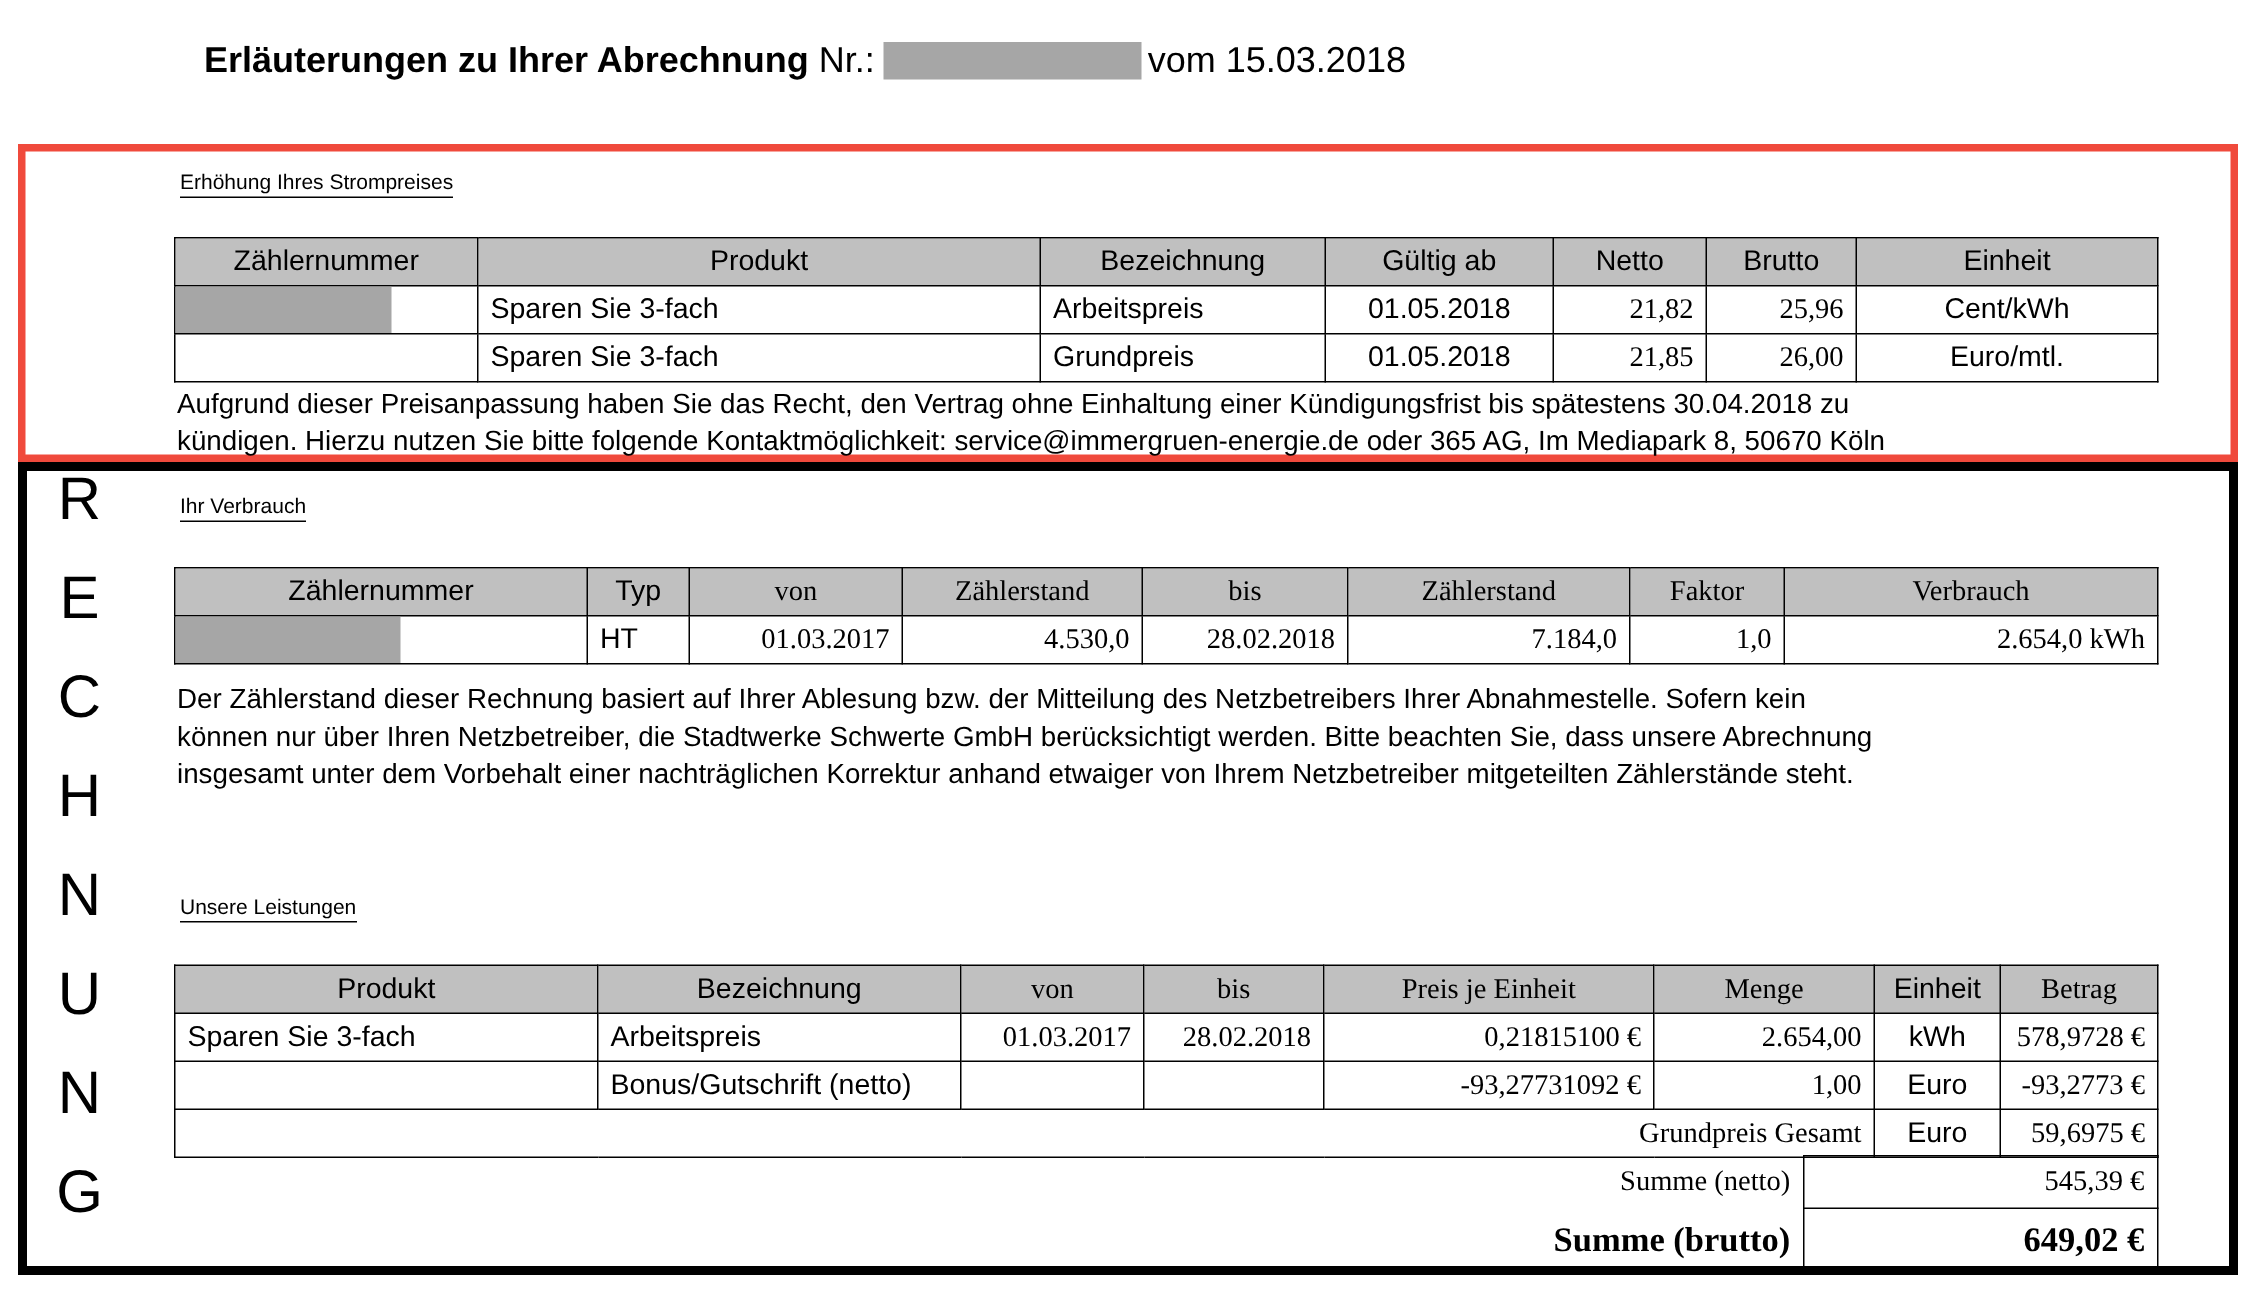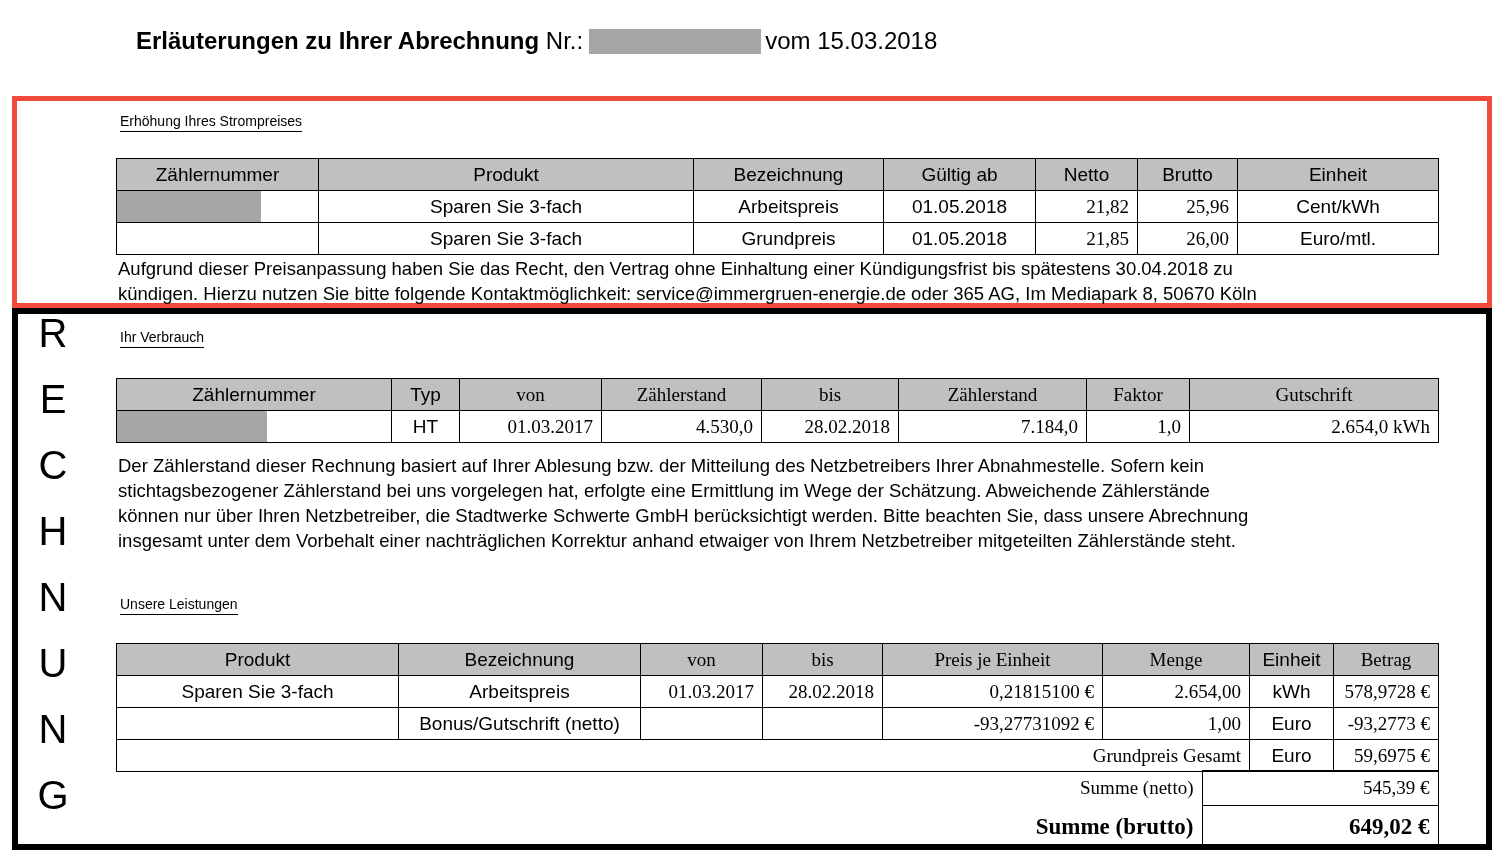--- a/index.html
+++ b/index.html
@@ -101,21 +101,21 @@
     height: 25px;
     font-weight: normal;
     vertical-align: middle;
     white-space: nowrap;
     overflow: hidden;
   }
   table.bill th {
     background: #c0c0c0;
     text-align: center;
   }
-  .tl { text-align: center; }
+  .tl { text-align: left; }
   .tr { text-align: right; font-family: Liberation Serif, serif; }
   .tc { text-align: center; margin-top: 28px; }
   .bold { font-weight: bold; }
 
   td.redact-cell {
     position: relative;
     padding: 0;
   }
   td.redact-cell .blk {
     position: absolute;
@@ -251,42 +251,41 @@
   </colgroup>
   <thead>
     <tr>
       <th class="tl">Zählernummer</th>
       <th class="tl">Typ</th>
       <th class="tr">von</th>
       <th class="tr">Zählerstand</th>
       <th class="tr">bis</th>
       <th class="tr">Zählerstand</th>
       <th class="tr">Faktor</th>
-      <th class="tr">Gutschrift</th>
+      <th class="tr">Verbrauch</th>
     </tr>
   </thead>
   <tbody>
     <tr>
       <td class="redact-cell">
         <span class="blk" style="width:150px;height:32px;"></span>
       </td>
       <td class="tl">HT</td>
       <td class="tr">01.03.2017</td>
       <td class="tr">4.530,0</td>
       <td class="tr">28.02.2018</td>
       <td class="tr">7.184,0</td>
       <td class="tr">1,0</td>
       <td class="tr">2.654,0 kWh</td>
     </tr>
   </tbody>
 </table>
 
 <div class="para" style="left:118px; top:453px; width:1320px;">
   <span>Der Zählerstand dieser Rechnung basiert auf Ihrer Ablesung bzw. der Mitteilung des Netzbetreibers Ihrer Abnahmestelle. Sofern kein</span>
-  <span>stichtagsbezogener Zählerstand bei uns vorgelegen hat, erfolgte eine Ermittlung im Wege der Schätzung. Abweichende Zählerstände</span>
   <span>können nur über Ihren Netzbetreiber, die Stadtwerke Schwerte GmbH berücksichtigt werden. Bitte beachten Sie, dass unsere Abrechnung</span>
   <span class="lastline">insgesamt unter dem Vorbehalt einer nachträglichen Korrektur anhand etwaiger von Ihrem Netzbetreiber mitgeteilten Zählerstände steht.</span>
 </div>
 
 <div class="section-heading" style="left:120px; top:591px;">
   <span class="ul">Unsere Leistungen</span>
 </div>
 
 <table class="bill" style="left:116px; top:643px; width:1322px;">
   <colgroup>

